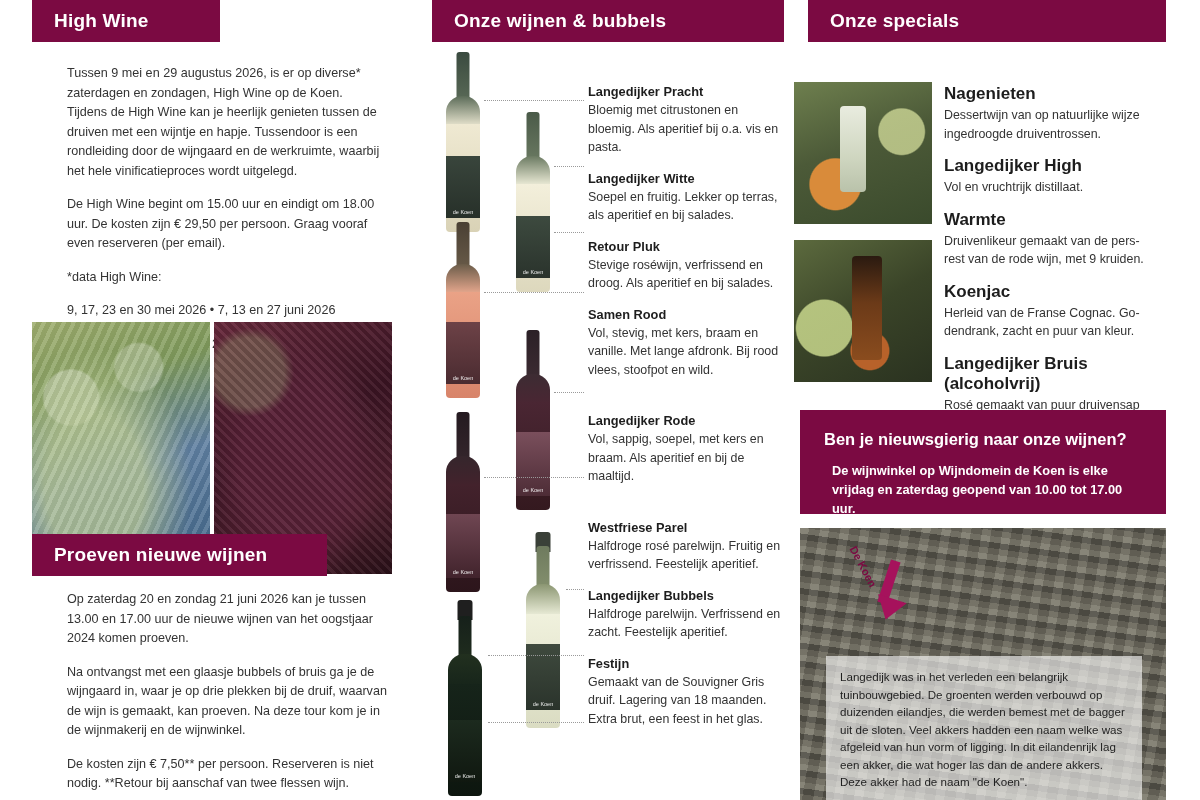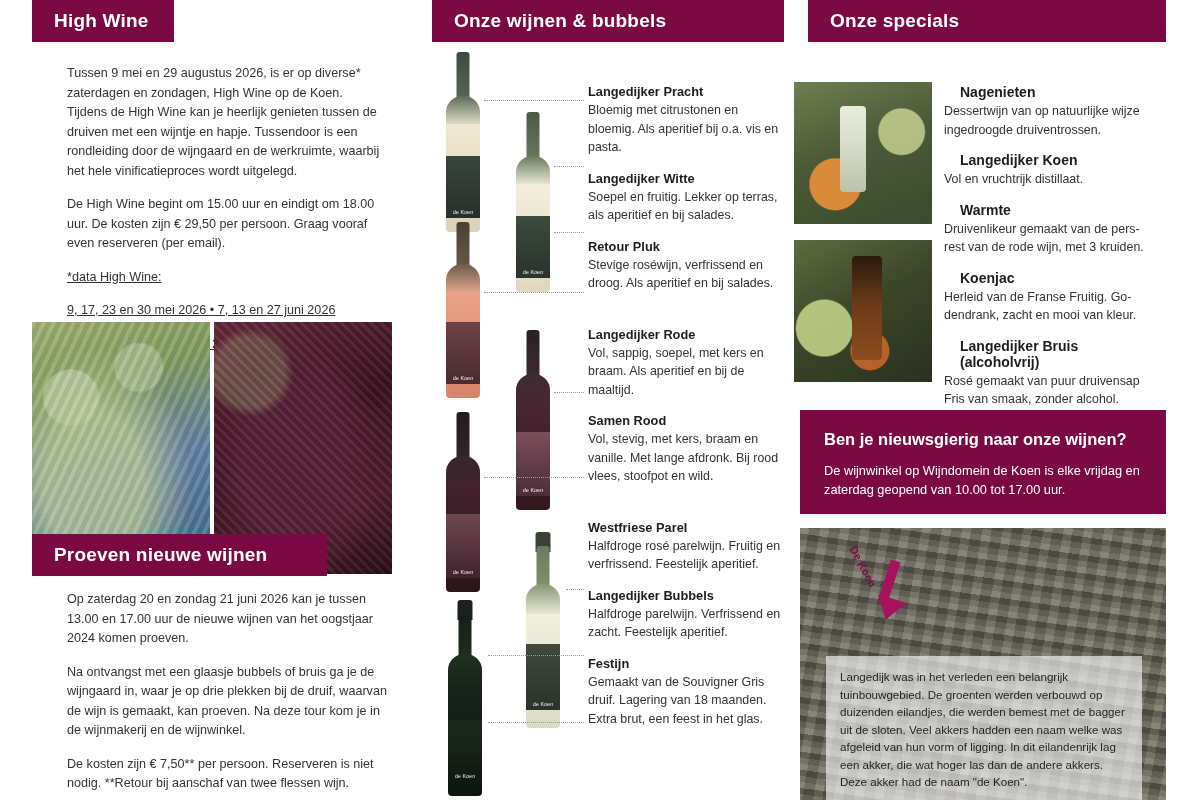--- a/index.html
+++ b/index.html
@@ -21,25 +21,25 @@
     font-weight:bold;
     letter-spacing:.2px;
     display:flex;
     align-items:center;
     padding:0 22px;
     box-sizing:border-box;
   }
 
   
   .col-left{position:absolute;left:32px;top:0;width:360px;}
-  .bar-highwine{width:142px;height:42px;}
+  .bar-highwine{width:188px;height:42px;}
   .body-text{font-size:12.6px;line-height:19.5px;color:#333;}
   .body-text p{margin:0 0 14px 0;}
   .left-body{margin-top:22px;padding-left:35px;padding-right:6px;}
-  .dates-line{margin:0;text-decoration:underline;}
+  .dates-line{margin:0;}
 
   .photos{position:absolute;left:32px;top:322px;width:360px;height:252px;display:flex;gap:4px;}
   .photo{flex:1;position:relative;overflow:hidden;}
   .photo-grapes-white{
     background:
       radial-gradient(circle at 22% 30%, rgba(255,255,255,.35) 0 12%, transparent 13%),
       radial-gradient(circle at 60% 18%, rgba(255,255,255,.25) 0 10%, transparent 11%),
       linear-gradient(160deg,#9fae6e 0%,#7f9a5c 28%,#5f7fa1 58%,#3f6486 100%);
   }
   .photo-grapes-white:after{
@@ -108,27 +108,27 @@
       radial-gradient(circle at 55% 78%, #b8622a 0 14%, transparent 15%),
       linear-gradient(150deg,#5c6a3e 0%,#3a4428 50%,#2a3220 100%);
   }
   .img-koenjac:after{
     content:"";position:absolute;left:58px;top:16px;width:30px;height:104px;border-radius:4px;
     background:linear-gradient(180deg,#2a1a10 0%,#6b3a18 45%,#8a4c1e 100%);
   }
 
   .spec-list{position:absolute;left:944px;top:84px;width:200px;}
   .spec-item{margin-bottom:13px;}
-  .spec-name{font-size:14px;font-weight:bold;color:#1d1d1d;margin:0 0 2px 16px;}
+  .spec-name{font-size:17px;font-weight:bold;color:#1d1d1d;margin:0 0 2px 0;}
   .spec-desc{font-size:12.4px;line-height:18.5px;color:#333;margin:0;}
 
   
   .cta{position:absolute;left:800px;top:410px;width:366px;height:104px;background:#7b0a42;color:#fff;box-sizing:border-box;padding:20px 24px;}
   .cta h3{margin:0 0 12px 0;font-size:16.5px;font-weight:bold;}
-  .cta p{margin:0;font-size:12.8px;line-height:19px;font-weight:normal;}
+  .cta p{margin:8px;font-size:12.8px;line-height:19px;font-weight:bold;}
 
   
   .bottom-photo{position:absolute;left:800px;top:528px;width:366px;height:272px;overflow:hidden;
     background:
       repeating-linear-gradient(8deg, #6d6a5e 0 6px, #55534a 6px 12px, #807d70 12px 18px),
       linear-gradient(180deg,#5b5950 0%,#3f3e38 100%);
   }
   .bottom-photo:before{
     content:"";position:absolute;inset:0;
     background:repeating-linear-gradient(100deg, rgba(255,255,255,.06) 0 9px, rgba(0,0,0,.12) 9px 20px);
@@ -261,28 +261,28 @@
       <p class="wine-desc">Bloemig met citrustonen en bloemig. Als aperitief bij o.a. vis en pasta.</p>
     </div>
     <div class="wine-item">
       <p class="wine-name">Langedijker Witte</p>
       <p class="wine-desc">Soepel en fruitig. Lekker op terras, als aperitief en bij salades.</p>
     </div>
     <div class="wine-item">
       <p class="wine-name">Retour Pluk</p>
       <p class="wine-desc">Stevige roséwijn, verfrissend en droog. Als aperitief en bij salades.</p>
     </div>
+    <div class="wine-item">
+      <p class="wine-name">Samen Rood</p>
+      <p class="wine-desc">Vol, stevig, met kers, braam en vanille. Met lange afdronk. Bij rood vlees, stoofpot en wild.</p>
+    </div>
     <div class="wine-item" style="margin-top:34px;">
       <p class="wine-name">Langedijker Rode</p>
       <p class="wine-desc">Vol, sappig, soepel, met kers en braam. Als aperitief en bij de maaltijd.</p>
     </div>
-    <div class="wine-item">
-      <p class="wine-name">Samen Rood</p>
-      <p class="wine-desc">Vol, stevig, met kers, braam en vanille. Met lange afdronk. Bij rood vlees, stoofpot en wild.</p>
-    </div>
     <div class="wine-item" style="margin-top:34px;">
       <p class="wine-name">Westfriese Parel</p>
       <p class="wine-desc">Halfdroge rosé parelwijn. Fruitig en verfrissend. Feestelijk aperitief.</p>
     </div>
     <div class="wine-item">
       <p class="wine-name">Langedijker Bubbels</p>
       <p class="wine-desc">Halfdroge parelwijn. Verfrissend en zacht. Feestelijk aperitief.</p>
     </div>
     <div class="wine-item">
       <p class="wine-name">Festijn</p>
@@ -298,30 +298,30 @@
 
   <div class="spec-img img-nagenieten"></div>
   <div class="spec-img img-koenjac"></div>
 
   <div class="spec-list">
     <div class="spec-item">
       <p class="spec-name">Nagenieten</p>
       <p class="spec-desc">Dessertwijn van op natuurlijke wijze ingedroogde druiventrossen.</p>
     </div>
     <div class="spec-item">
-      <p class="spec-name">Langedijker Koen</p>
+      <p class="spec-name">Langedijker High</p>
       <p class="spec-desc">Vol en vruchtrijk distillaat.</p>
     </div>
     <div class="spec-item">
       <p class="spec-name">Warmte</p>
-      <p class="spec-desc">Druivenlikeur gemaakt van de pers-rest van de rode wijn, met 3 kruiden.</p>
+      <p class="spec-desc">Druivenlikeur gemaakt van de pers-rest van de rode wijn, met 9 kruiden.</p>
     </div>
     <div class="spec-item">
       <p class="spec-name">Koenjac</p>
-      <p class="spec-desc">Herleid van de Franse Fruitig. Go-dendrank, zacht en mooi van kleur.</p>
+      <p class="spec-desc">Herleid van de Franse Cognac. Go-dendrank, zacht en puur van kleur.</p>
     </div>
     <div class="spec-item">
       <p class="spec-name">Langedijker Bruis (alcoholvrij)</p>
       <p class="spec-desc">Rosé gemaakt van puur druivensap Fris van smaak, zonder alcohol.</p>
     </div>
   </div>
 
   <div class="cta">
     <h3>Ben je nieuwsgierig naar onze wijnen?</h3>
     <p>De wijnwinkel op Wijndomein de Koen is elke vrijdag en zaterdag geopend van 10.00 tot 17.00 uur.</p>

